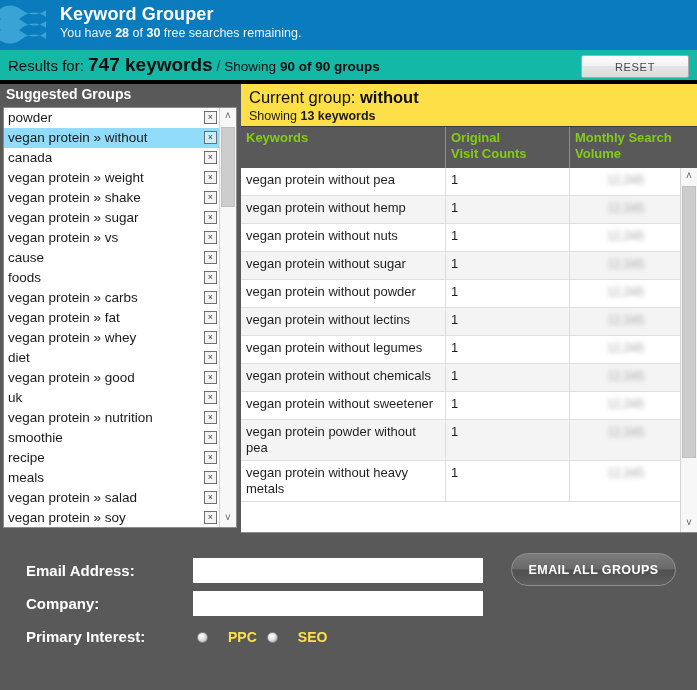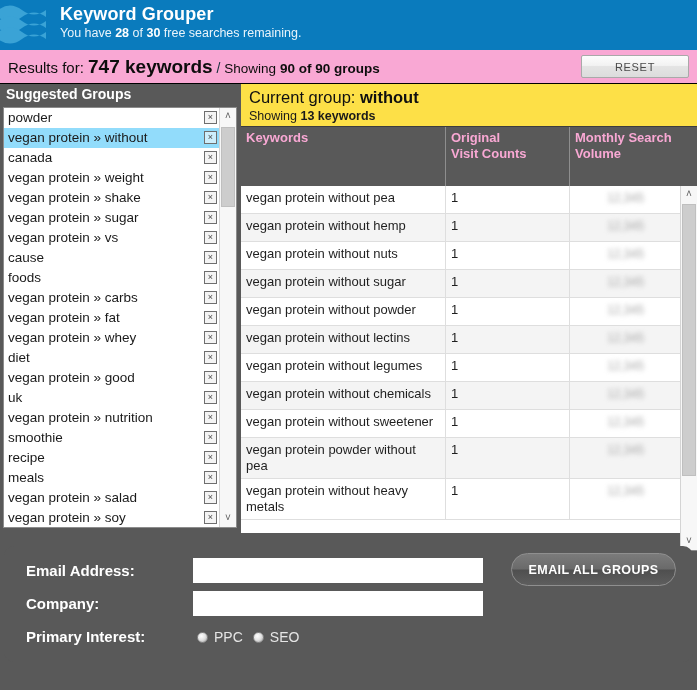--- a/index.html
+++ b/index.html
@@ -39,22 +39,22 @@
     font-size: 12.5px;
     line-height: 16px;
     color: #e9f4fb;
   }
   #quota-line b { color: #ffffff; font-weight: bold; }
 
   
   #results-bar {
     position: relative;
     height: 34px;
-    background: #f9a8d4;
-    border-bottom: 1px solid #000000;
+    background: #14b8a6;
+    border-bottom: 4px solid #000000;
   }
   #results-summary {
     position: absolute;
     left: 8px; top: 50%;
     transform: translateY(-50%);
     color: #0d0d0d;
     font-size: 15px;
     white-space: nowrap;
   }
   #results-summary .lead { font-size: 15px; }
@@ -190,23 +190,23 @@
   #group-title b { font-weight: bold; }
   #group-subtitle {
     font-size: 12.5px;
     color: #1a1a1a;
     line-height: 16px;
   }
   #group-subtitle b { font-weight: bold; }
 
   #table-head {
     display: flex;
-    height: 60px;
+    height: 42px;
     background: #595959;
-    color: #f9a8d4;
+    color: #84cc16;
     border-top: 1px solid #3d3d3d;
   }
   #table-head .th {
     font-size: 13px;
     font-weight: bold;
     padding: 3px 0 0 5px;
     line-height: 16px;
   }
   .col-kw  { width: 204px; }
   .col-vis { width: 124px; border-left: 1px solid #8e8e8e; }
@@ -295,24 +295,24 @@
   .radio-dot {
     display: inline-block;
     width: 11px; height: 11px;
     border-radius: 50%;
     background: radial-gradient(circle at 38% 34%, #ffffff 0%, #e3e3e3 48%, #9b9b9b 100%);
     border: 1px solid #8a8a8a;
     vertical-align: -1px;
     cursor: pointer;
   }
   .radio-label {
-    color: #e5e5e5;
+    color: #fde047;
     font-size: 14px;
-    font-weight: normal;
-    margin: 0 10px 0 6px;
+    font-weight: bold;
+    margin: 0 10px 0 20px;
     cursor: pointer;
   }
   #email-all-button {
     position: absolute;
     right: 17px; top: 7px;
     width: 165px; height: 33px;
     border-radius: 17px;
     background: linear-gradient(to bottom, #7b7b7b 0%, #6a6a6a 48%, #4f4f4f 52%, #5e5e5e 100%);
     border: 1px solid #8f8f8f;
     color: #ffffff;

